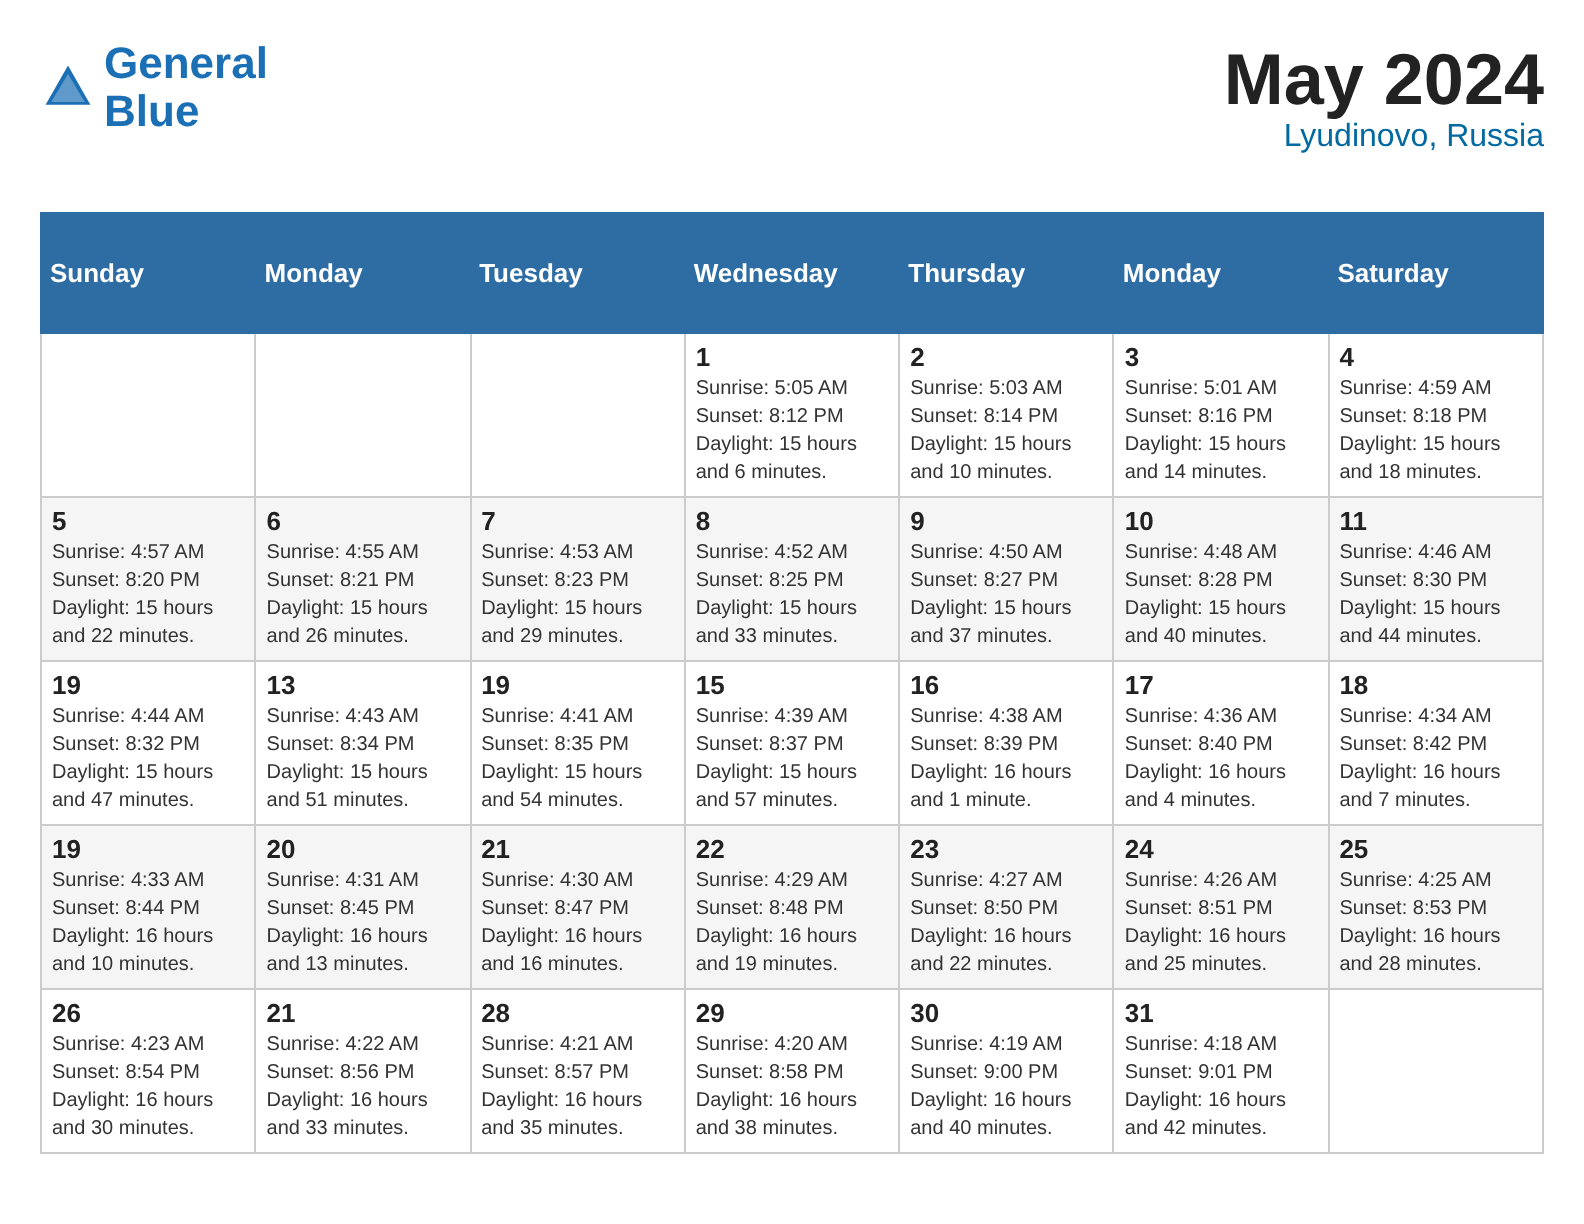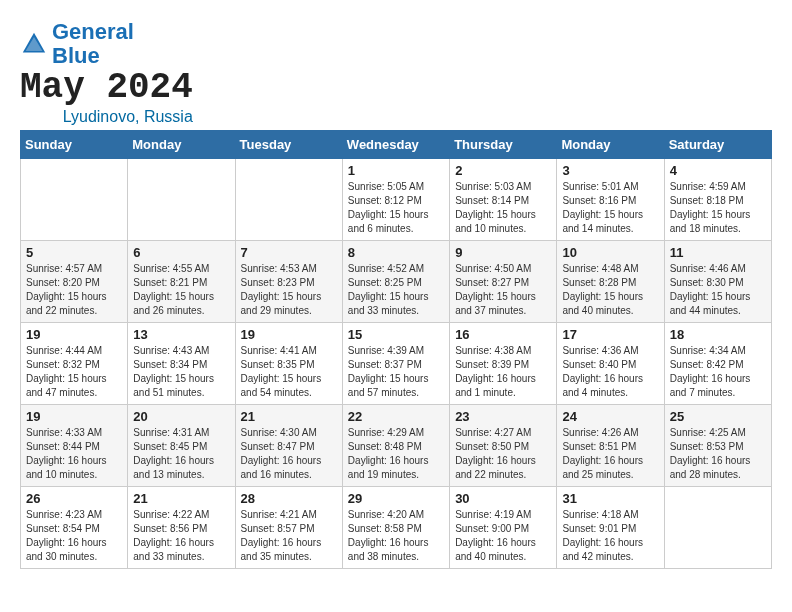--- a/index.html
+++ b/index.html
@@ -7,22 +7,21 @@
       font-family: Arial, sans-serif;
       background: #fff;
       width: 792px;
       min-height: 612px;
       padding: 20px;
     }
     .header {
       display: flex;
       justify-content: space-between;
       align-items: flex-start;
-      margin-bottom: 4px;
-      flex-direction: column;
+      margin-bottom: 28px;
     }
     .logo {
       display: flex;
       align-items: center;
       gap: 4px;
     }
     .logo-text {
       font-size: 22px;
       font-weight: bold;
       color: #333;
@@ -36,36 +35,35 @@
       height: 28px;
     }
     .title-block {
       text-align: right;
     }
     .month-title {
       font-size: 36px;
       font-weight: bold;
       color: #222;
       line-height: 1.1;
-      font-family: Liberation Mono, monospace;
     }
     .location-title {
       font-size: 16px;
       color: #0369a1;
     }
     table {
       width: 100%;
       border-collapse: collapse;
     }
     thead th {
       background-color: #2e6da4;
       color: #fff;
       font-size: 13px;
       font-weight: bold;
-      padding: 6px 4px;
+      padding: 22px 4px;
       text-align: left;
       border: 1px solid #2e6da4;
     }
     tbody td {
       border: 1px solid #ccc;
       vertical-align: top;
       padding: 4px 5px;
       font-size: 10.5px;
       color: #222;
       width: calc(100% / 7);

